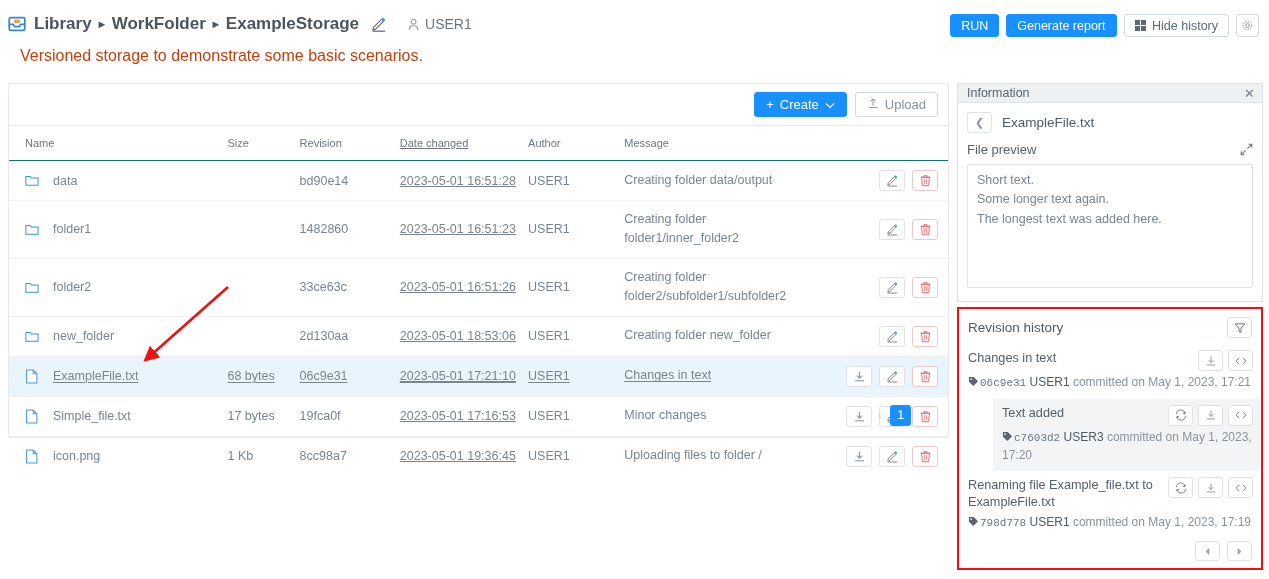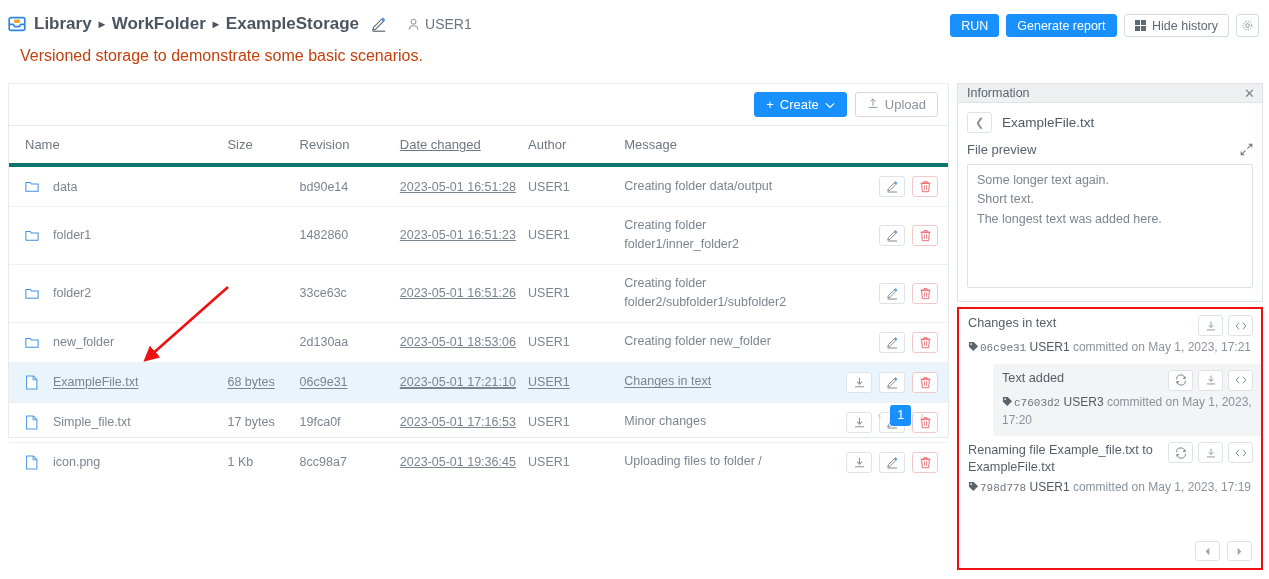--- a/index.html
+++ b/index.html
@@ -62,22 +62,22 @@
   .toolbar {
     height: 42px; border-bottom: 1px solid #e6eaee;
     display: flex; align-items: center; justify-content: flex-end;
     padding-right: 10px; gap: 8px;
   }
   .btn-create { height: 25px; padding: 0 11px; font-size: 13px; border-radius: 3px; }
   .btn-upload { height: 25px; padding: 0 11px; font-size: 13px; border-radius: 3px; color: #8a939c; }
 
   table.files { width: 100%; border-collapse: collapse; table-layout: fixed; }
   table.files th {
-    text-align: left; font-weight: normal; font-size: 13px; color: #6e7781;
-    padding: 11px 0 11px 0; border-bottom: 4px solid #0f766e;
+    text-align: left; font-weight: normal; font-size: 11px; color: #6e7781;
+    padding: 11px 0 11px 0; border-bottom: 1px solid #0f766e;
   }
   table.files td {
     font-size: 12.5px; color: #7b858f; padding: 9px 0;
     border-bottom: 1px solid #eef1f4; vertical-align: middle;
   }
   tr.row-selected td { background: #e9f4fd; }
   tr.last-row td { border-bottom: none; }
   .col-name { width: 218px; padding-left: 16px !important; }
   .col-size { width: 72px; }
   .col-rev  { width: 100px; }
@@ -562,27 +562,35 @@
       <div class="preview-head">
         <span class="preview-label">File preview</span>
         <span class="expand-ic">
           <svg viewBox="0 0 13 13" width="13" height="13">
             <path d="M7.4 5.6 L11.6 1.4 M8.6 1.2 H11.8 V4.4" fill="none" stroke="#6e7781" stroke-width="1.1"></path>
             <path d="M5.6 7.4 L1.4 11.6 M4.4 11.8 H1.2 V8.6" fill="none" stroke="#6e7781" stroke-width="1.1"></path>
           </svg>
         </span>
       </div>
       <div class="preview-box" id="preview-box">
+          <div>Short text.</div>
           <div>Some longer text again.</div>
-          <div>Short text.</div>
           <div>The longest text was added here.</div>
         </div>
     </div>
 
     <div class="rev-panel">
+      <div class="rev-head">
+        <span class="rev-title">Revision history</span>
+        <span class="icon-btn">
+          <svg viewBox="0 0 12 12">
+              <path d="M1.2 1.8 H10.8 L7 6.2 V10.4 L5 9.2 V6.2 Z" fill="none" stroke="#6e7781" stroke-width="1"></path>
+            </svg>
+        </span>
+      </div>
       <div id="rev-list">
           <div class="rev-item">
             <div class="rev-item-head">
               <span class="rev-msg">Changes in text</span>
               <span class="rev-btns">
                 <span class="icon-btn">
                   <svg viewBox="0 0 14 14">
                     <path d="M7 1.8 V8.6 M4.3 6 L7 8.8 L9.7 6" fill="none" stroke="#8a939c" stroke-width="1.1"></path>
                     <path d="M2.2 11.6 H11.8" stroke="#8a939c" stroke-width="1.1"></path>
                   </svg>

